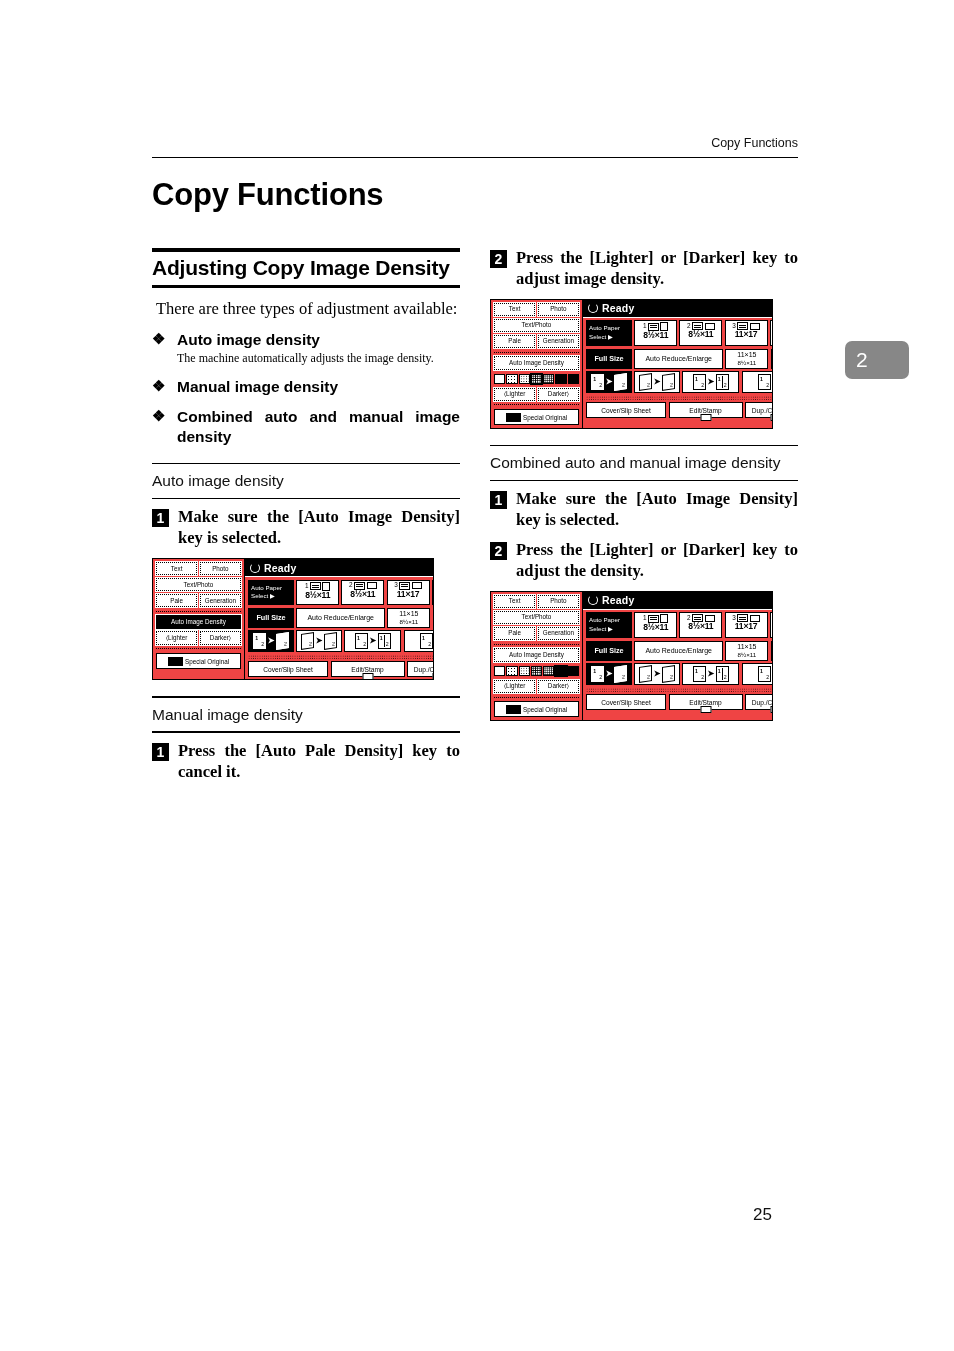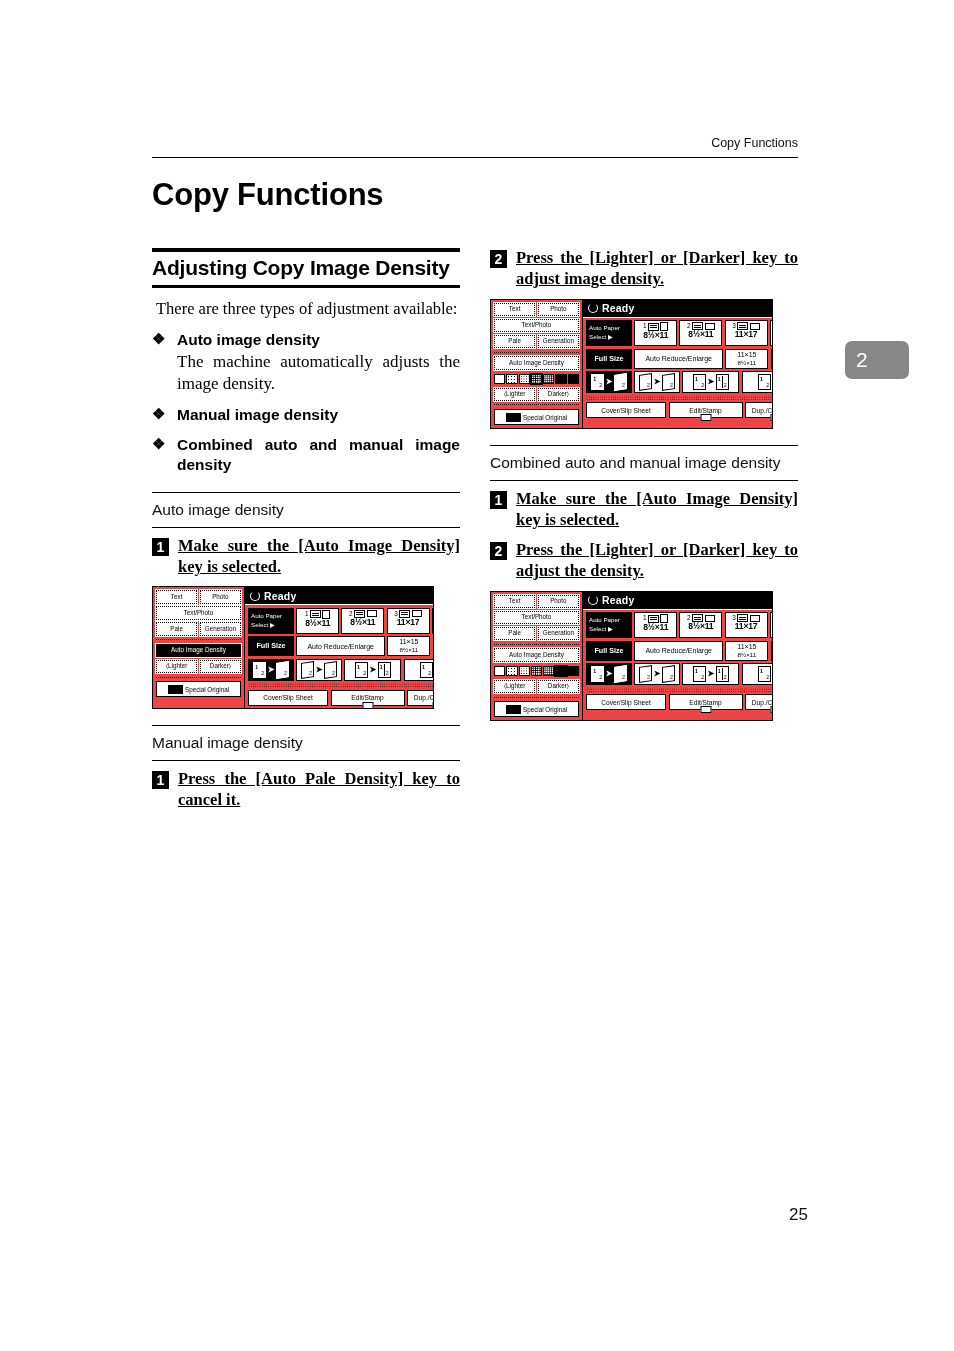--- a/index.html
+++ b/index.html
@@ -66,38 +66,37 @@
     font-family:"Liberation Sans", sans-serif;
     font-weight:bold;font-size:15.5px;line-height:1.30;
     text-align:justify;
   }
   .bullet .bhead.just2{text-align-last:justify;}
   .diamond{
     position:absolute;left:0;top:2px;width:14px;height:14px;
     font-size:15px;line-height:14px;
   }
   .bullet .btxt{
-    padding-left:25px;font-size:17px;line-height:1.29;
+    padding-left:25px;font-size:12px;line-height:1.29;
     text-align:justify;margin-top:1px;
   }
   .bullet .btxt.full{text-align:justify;}
 
   
   .step{position:relative;padding-left:26px;margin:0 0 9px 0;}
   .stepnum{
     position:absolute;left:0;top:2px;
     width:17px;height:18px;background:#000;color:#fff;
     font-family:"Liberation Sans", sans-serif;
     font-weight:bold;font-size:14px;line-height:18px;text-align:center;
   }
   .steptxt{
     font-family:"Liberation Serif", serif;
     font-weight:bold;font-size:16.5px;line-height:1.26;
     text-align:justify;
-    text-decoration:underline;
   }
 
   
   .lcdwrap{margin:8px 0 4px 0;}
   .lcd{
     position:relative;background:#ef4444;border:1.6px solid #000;
     width:282px;height:auto;box-sizing:border-box;
     font-family:"Liberation Sans", sans-serif;
     overflow:hidden;
   }
@@ -233,21 +232,21 @@
   .chaptab{
     position:absolute;left:845px;top:341px;width:64px;height:38px;
     background:#878787;border-radius:7px;
     font-family:"Liberation Sans", sans-serif;
     color:#fff;font-size:21px;font-weight:normal;
     display:flex;align-items:center;padding-left:11px;box-sizing:border-box;
   }
 
   
   .folio{
-    position:absolute;left:708px;top:1205px;width:100px;text-align:right;
+    position:absolute;left:672px;top:1205px;width:100px;text-align:right;
     font-family:"Liberation Sans", sans-serif;font-size:17px;color:#111;
   }
 </style>
 </head>
 <body>
 
 <div class="page">
 
   <div class="runhead">Copy Functions</div>
   <div class="runrule"></div>

